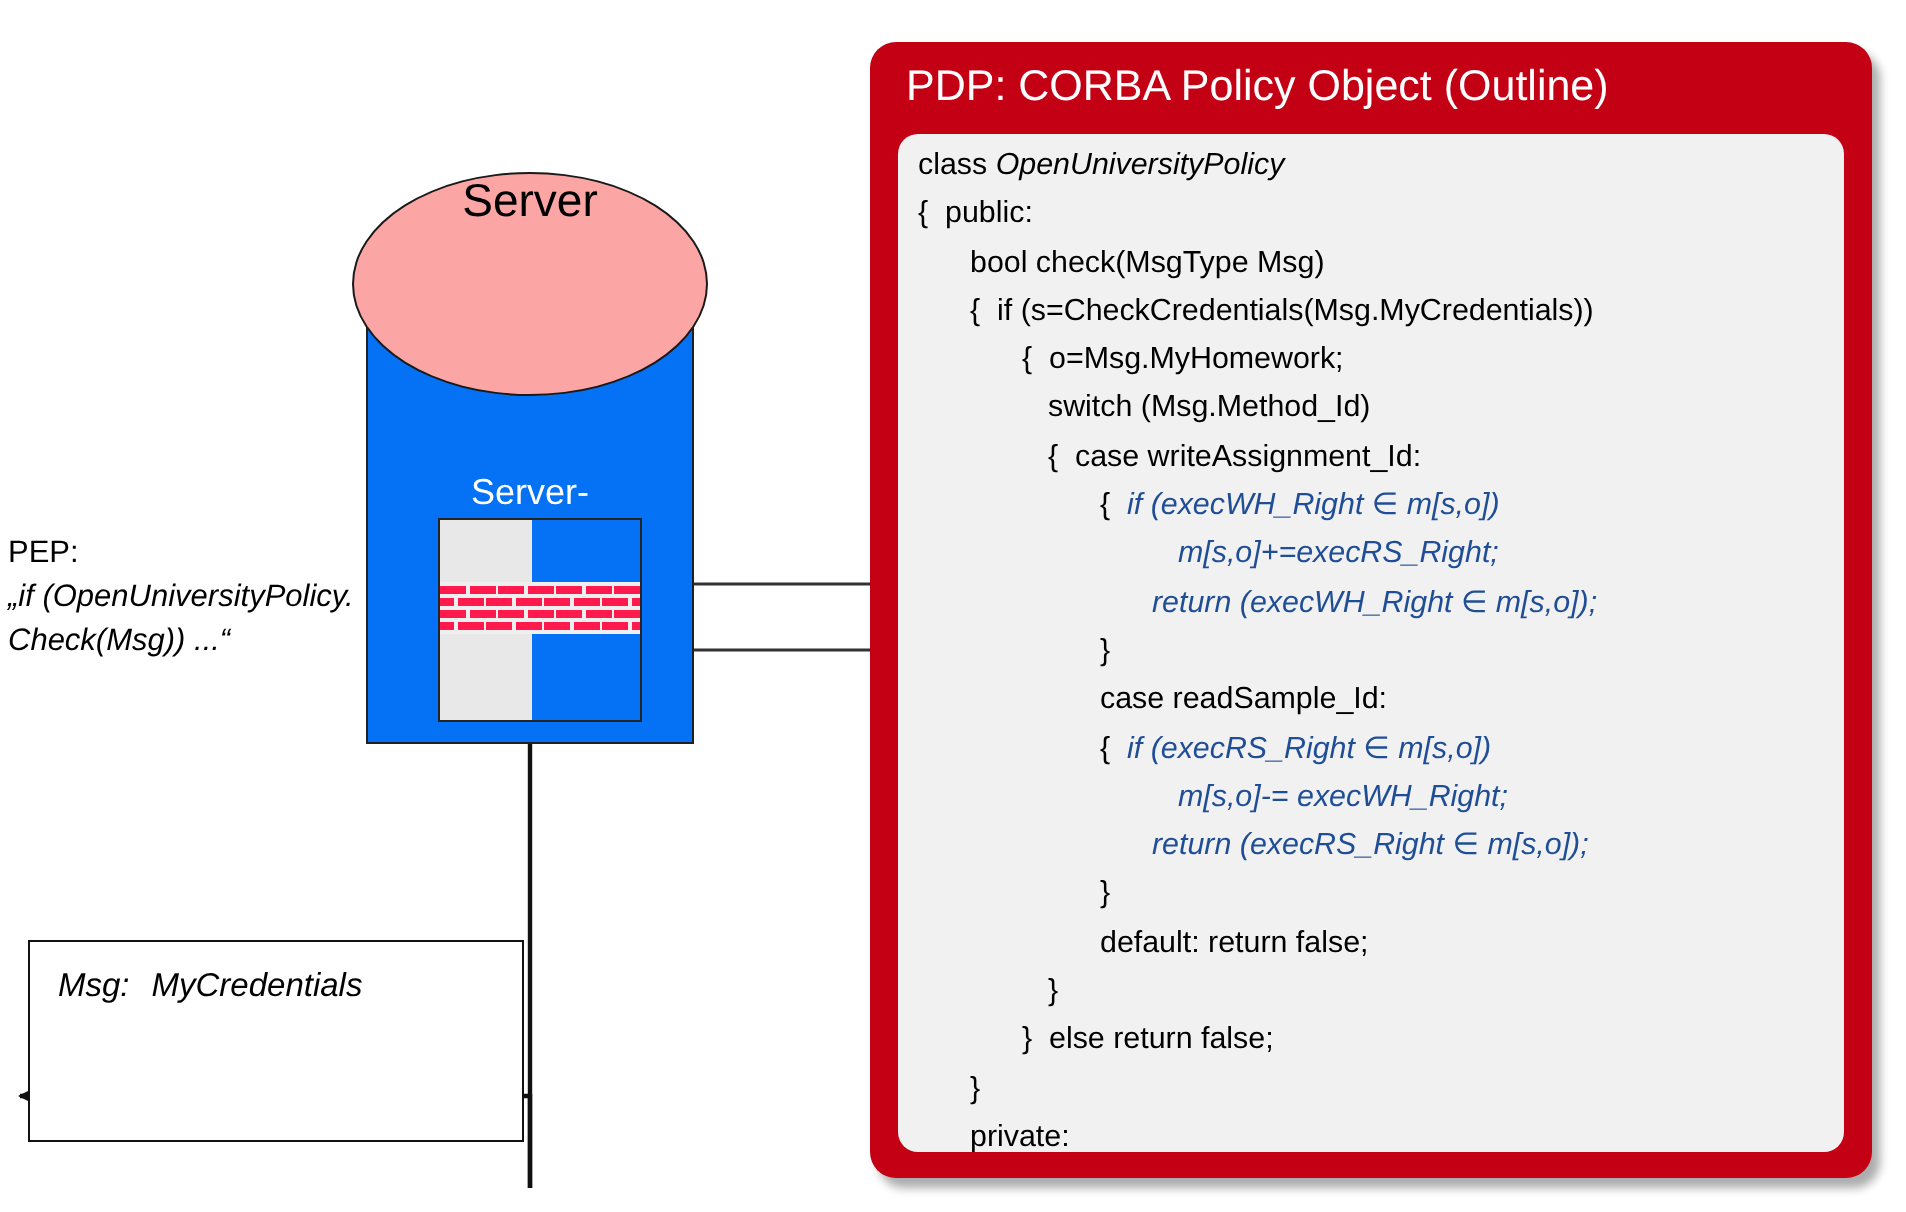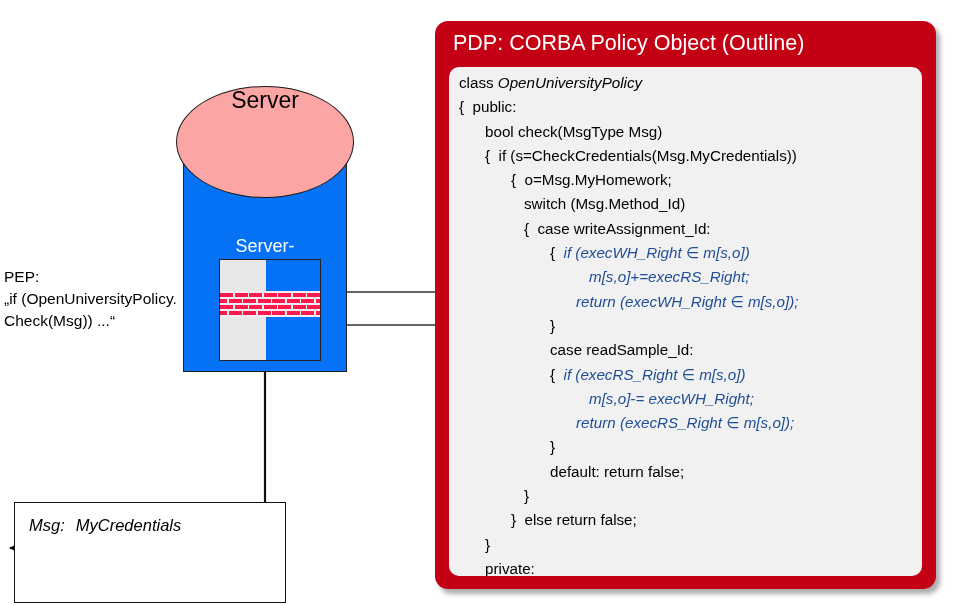--- a/index.html
+++ b/index.html
@@ -27,23 +27,23 @@
   .plug .g1{position:absolute;left:0;top:0;width:102px;height:102px;
             background:#e8e8e8;border:1px solid #242424;box-sizing:border-box;}
   .plug .notch{position:absolute;background:#0571f5;}
   .bricks{position:absolute;left:1px;top:32px;width:100px;height:26px;
           background:#efefef;overflow:hidden;}
   .bricks i{position:absolute;display:block;height:4px;background:#ff1a4d;}
 
   
   .pep{position:absolute;left:4px;top:266px;width:215px;font-size:15.5px;
        line-height:22px;color:#000;}
-  .pep .ital{}
+  .pep .ital{font-style:italic;}
 
-  .msgbox{position:absolute;left:14px;top:502px;width:272px;height:101px;
+  .msgbox{position:absolute;left:14px;top:470px;width:248px;height:101px;
           border:1.5px solid #111;background:#fff;box-sizing:border-box;}
   .msgbox table{border-collapse:collapse;margin:9px 0 0 14px;}
   .msgbox td{font-style:italic;font-size:16.5px;line-height:27px;
              color:#000;padding:0;vertical-align:top;white-space:nowrap;}
   .msgbox td.k{padding-right:11px;}
 
   
   .panel{position:absolute;left:435px;top:21px;width:501px;height:568px;
          background:#c40014;border-radius:13px;box-sizing:border-box;
          box-shadow:4px 5px 5px rgba(0,0,0,.33);}

